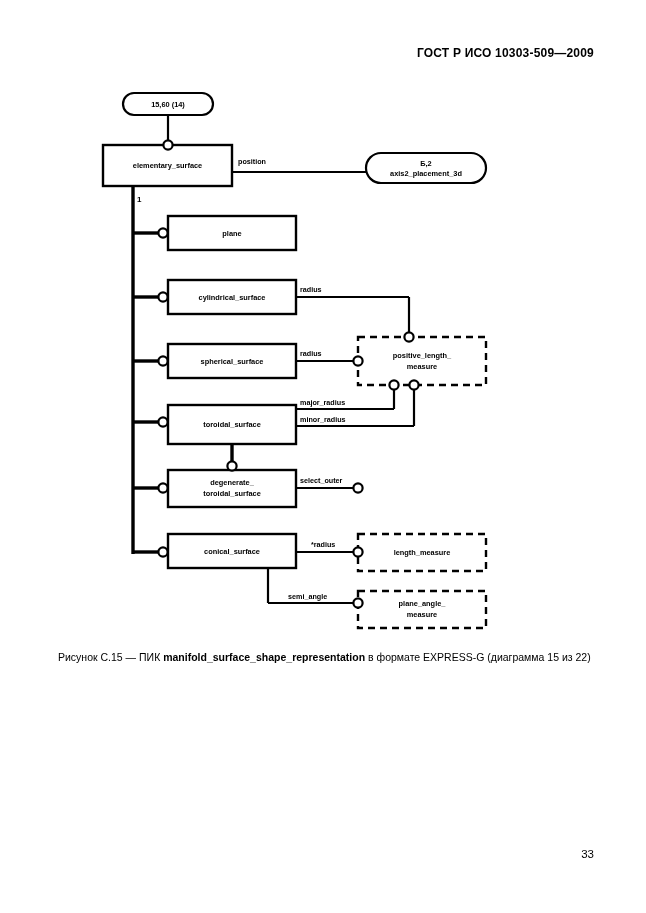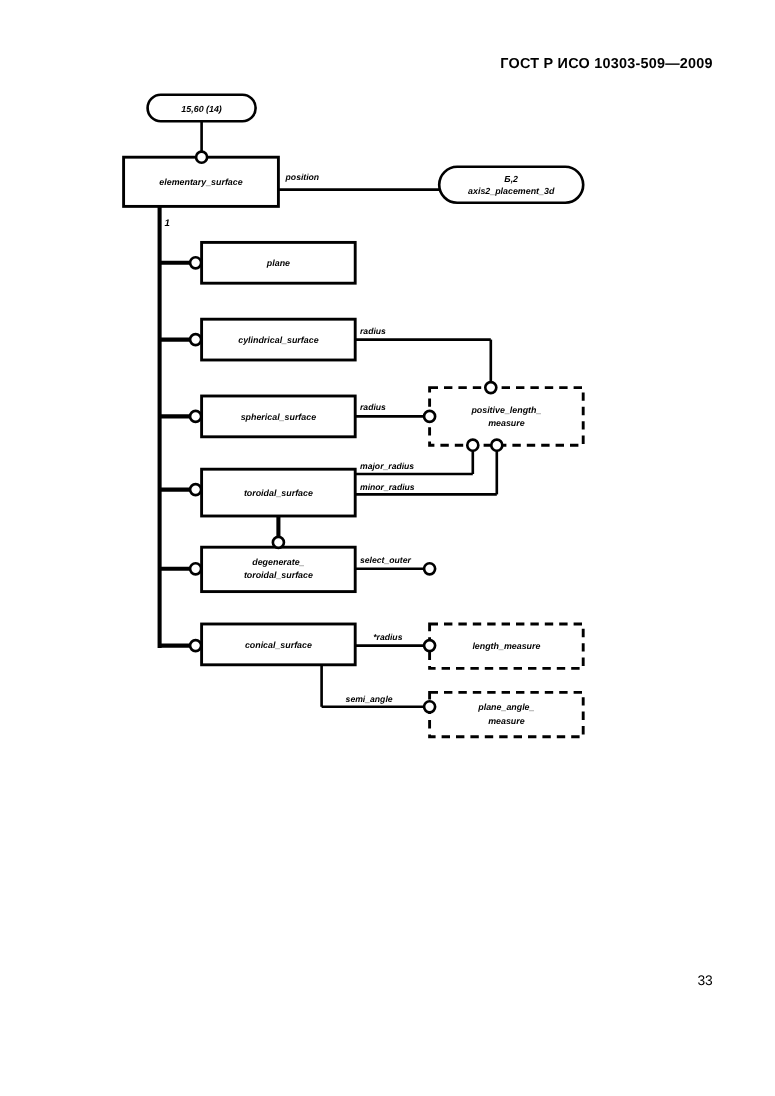--- a/index.html
+++ b/index.html
@@ -26,40 +26,39 @@
     top: 46px;
     right: 52px;
     font-size: 12px;
     font-weight: bold;
     letter-spacing: 0.2px;
     white-space: nowrap;
   }
   .page-number {
     position: absolute;
     right: 52px;
-    top: 812px;
+    top: 848px;
     font-size: 11.5px;
   }
   .caption {
     position: absolute;
     left: 58px;
     top: 651px;
     font-size: 10.5px;
     white-space: nowrap;
   }
   .caption b {
     font-weight: bold;
   }
   .diagram {
     position: absolute;
     left: 0;
-    top: 0;
+    top: 14px;
     width: 646px;
     height: 780px;
-    font-style: italic;
   }
   svg.diagram-svg {
     position: absolute;
     left: 0;
     top: 0;
     width: 646px;
     height: 913px;
     display: block;
   }
   .ent-label {
@@ -209,16 +208,19 @@
         <text class="attr-label" x="300" y="469">select_outer</text>
         <text class="attr-label" x="311" y="533">*radius</text>
         <text class="attr-label" x="288" y="585">semi_angle</text>
       </g>
 
       <text class="card-label" x="137" y="188">1</text>
 
     </svg>
   </div>
 
+  <div class="caption">
+    <span>Рисунок С.15 — ПИК </span><b>manifold_surface_shape_representation</b><span> в формате EXPRESS-G (диаграмма 15 из 22)</span>
+  </div>
 
   <div class="page-number">33</div>
 
 </div>
 
 </body></html>

